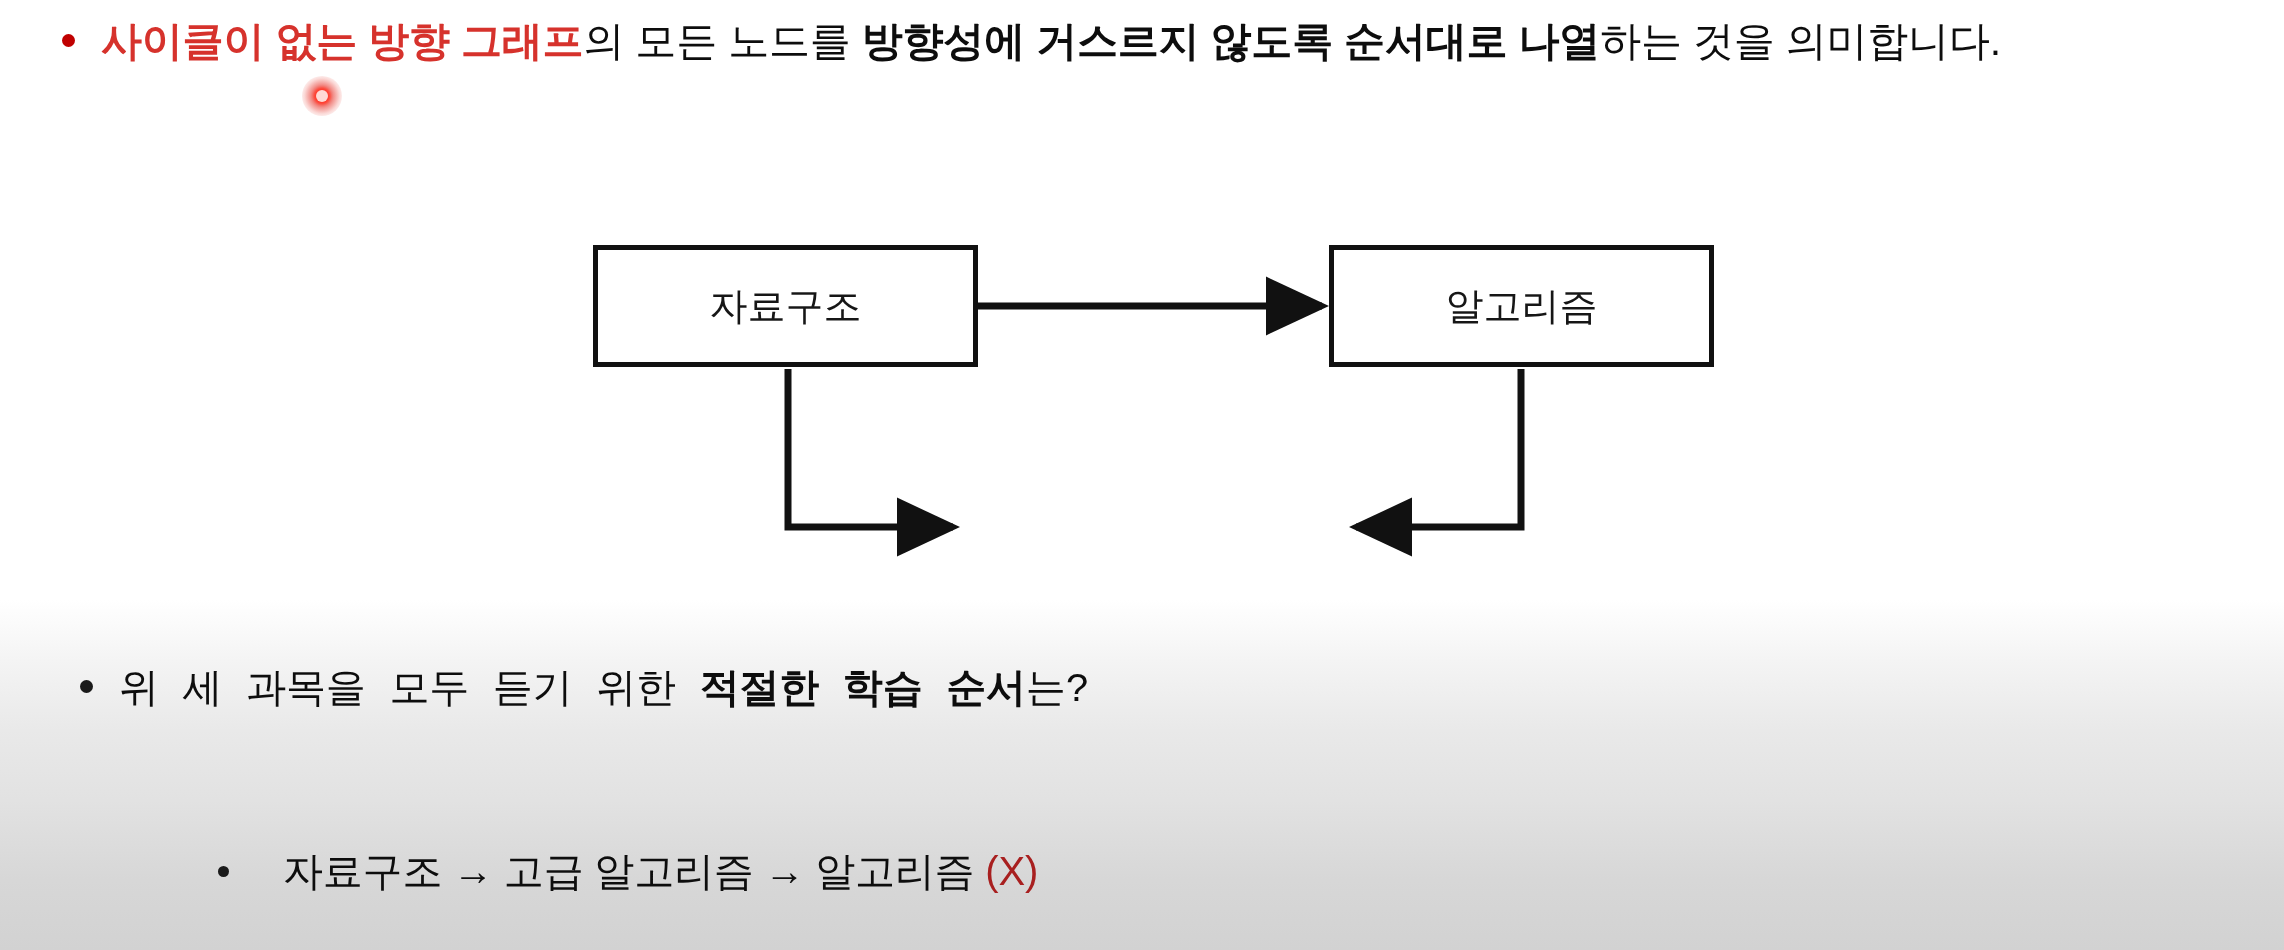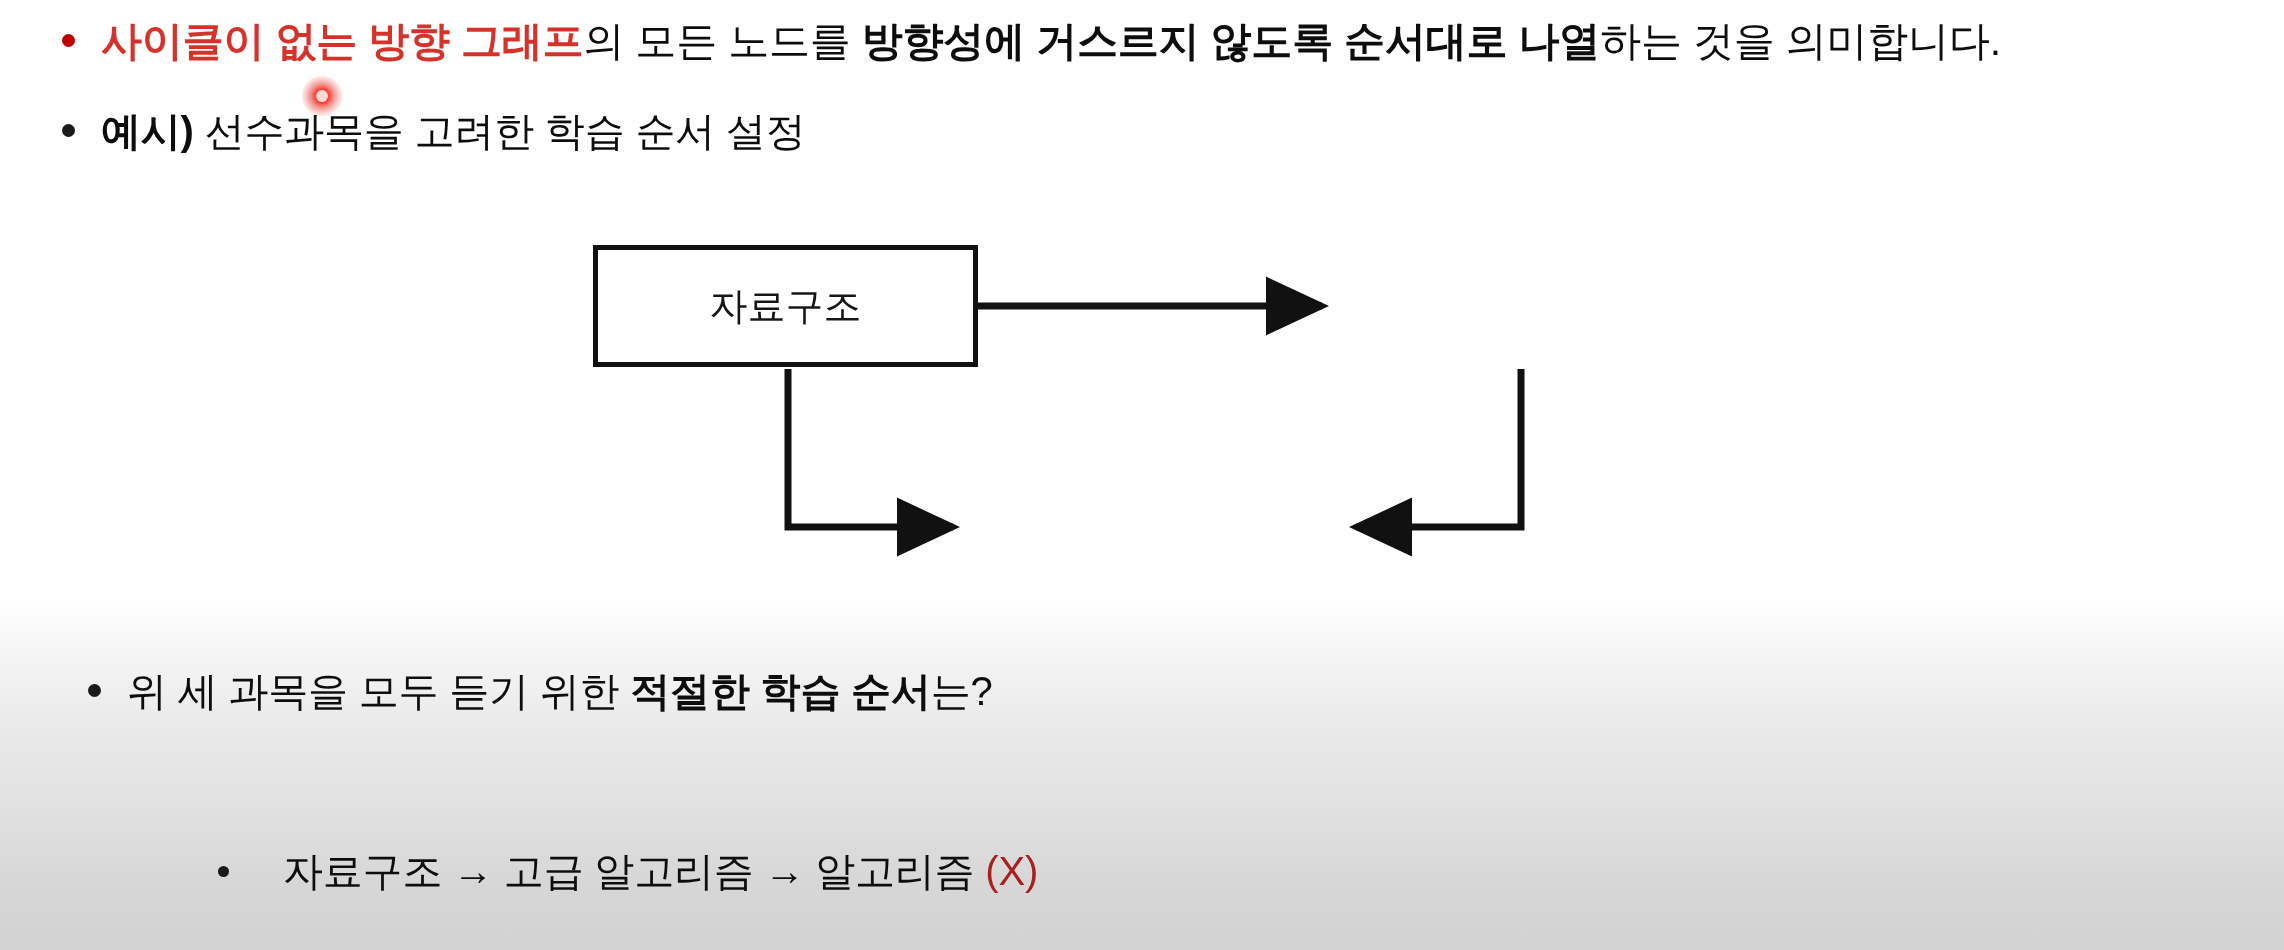--- a/index.html
+++ b/index.html
@@ -62,21 +62,21 @@
 
   .t-red   { color: #d6322c; font-weight: 700; }
   .t-bold  { font-weight: 700; color: #0d0d0d; }
   .t-blue  { color: #3c5fa8; }
   .t-dred  { color: #a81f1f; }
   .t-norm  { font-weight: 400; }
 
   
   #row-1 { left: 62px;  top: 18px; }
   #row-2 { left: 62px;  top: 108px; }
-  #row-3 { left: 88px;  top: 668px; }
+  #row-3 { left: 80px;  top: 668px; font-family: Liberation Mono, monospace; }
   #row-4 { left: 218px; top: 758px; }
   #row-5 { left: 218px; top: 848px; gap: 32px; }
 
   
   #laser-dot {
     position: absolute;
     left: 302px;
     top: 76px;
     width: 40px;
     height: 40px;
@@ -130,24 +130,20 @@
 </head>
 <body>
 
 <div id="slide">
 
   <div class="bullet-row" id="row-1">
     <span class="bullet-dot red"></span>
     <span class="line-text big"><span class="t-red">사이클이 없는 방향 그래프</span><span class="t-norm">의 모든 노드를 </span><span class="t-bold">방향성에 거스르지 않도록 순서대로 나열</span><span class="t-norm">하는 것을 의미합니다.</span></span>
   </div>
 
-  <div class="bullet-row" id="row-2">
-    <span class="bullet-dot"></span>
-    <span class="line-text"><span class="t-bold">예시)</span><span class="t-norm"> 선수과목을 고려한 학습 순서 설정</span></span>
-  </div>
 
   <div id="diagram">
 
     <svg width="2284" height="950" style="position:absolute;left:0;top:0;">
       <defs>
         <marker id="arrowhead" markerWidth="9" markerHeight="9" refX="8" refY="4.5" orient="auto" markerUnits="strokeWidth">
           <polygon points="0,0.3 9,4.5 0,8.7" fill="#111111"></polygon>
         </marker>
       </defs>
 
@@ -155,20 +151,23 @@
 
       <polyline points="786,369 786,527 951,527" fill="none" stroke="#111111" stroke-width="7" marker-end="url(#arrowhead)"></polyline>
 
       <polyline points="1519,369 1519,527 1354,527" fill="none" stroke="#111111" stroke-width="7" marker-end="url(#arrowhead)"></polyline>
     </svg>
 
     <div class="node-box" id="node-ds">
       <span class="node-label">자료구조</span>
     </div>
 
+    <div class="node-box" id="node-alg">
+      <span class="node-label">알고리즘</span>
+    </div>
 
   </div>
 
   <div class="bullet-row" id="row-3">
     <span class="bullet-dot"></span>
     <span class="line-text"><span class="t-norm">위 세 과목을 모두 듣기 위한 </span><span class="t-bold">적절한 학습 순서</span><span class="t-norm">는?</span></span>
   </div>
 
 
   <div class="bullet-row" id="row-5">

